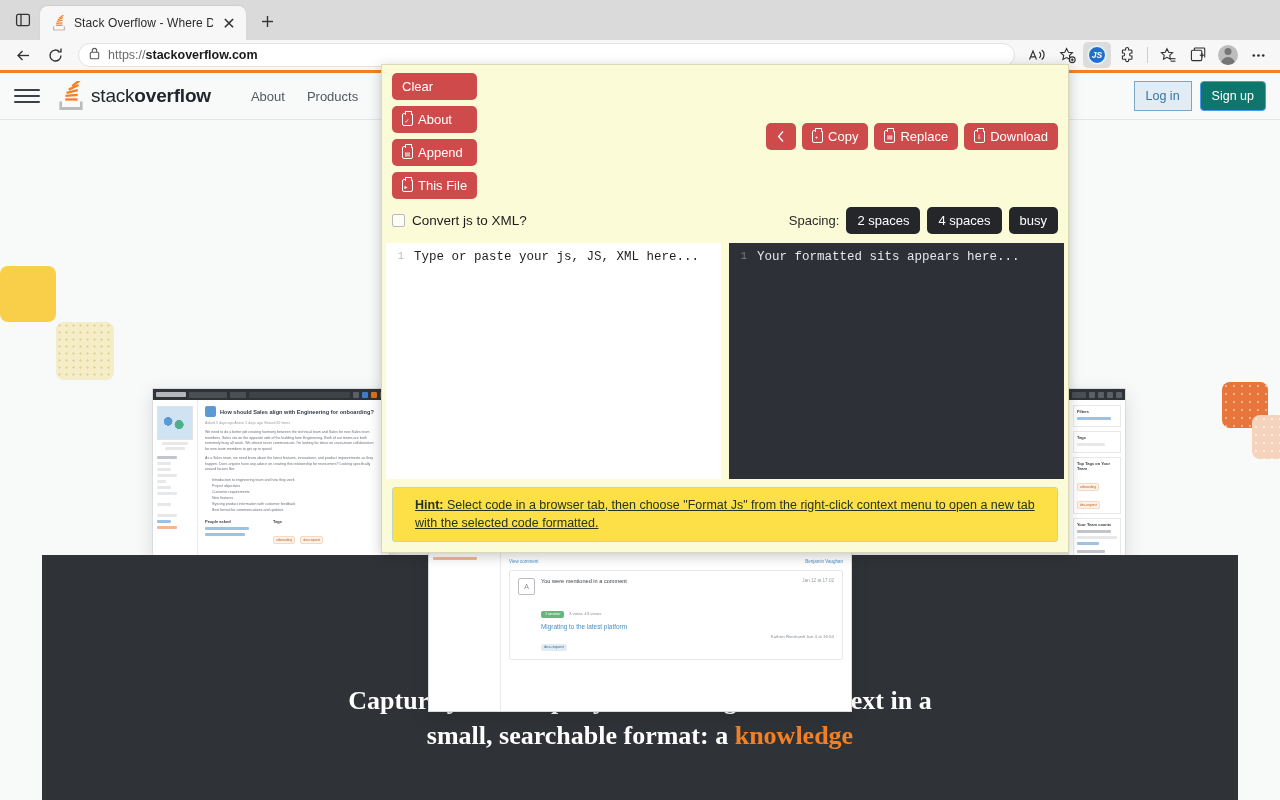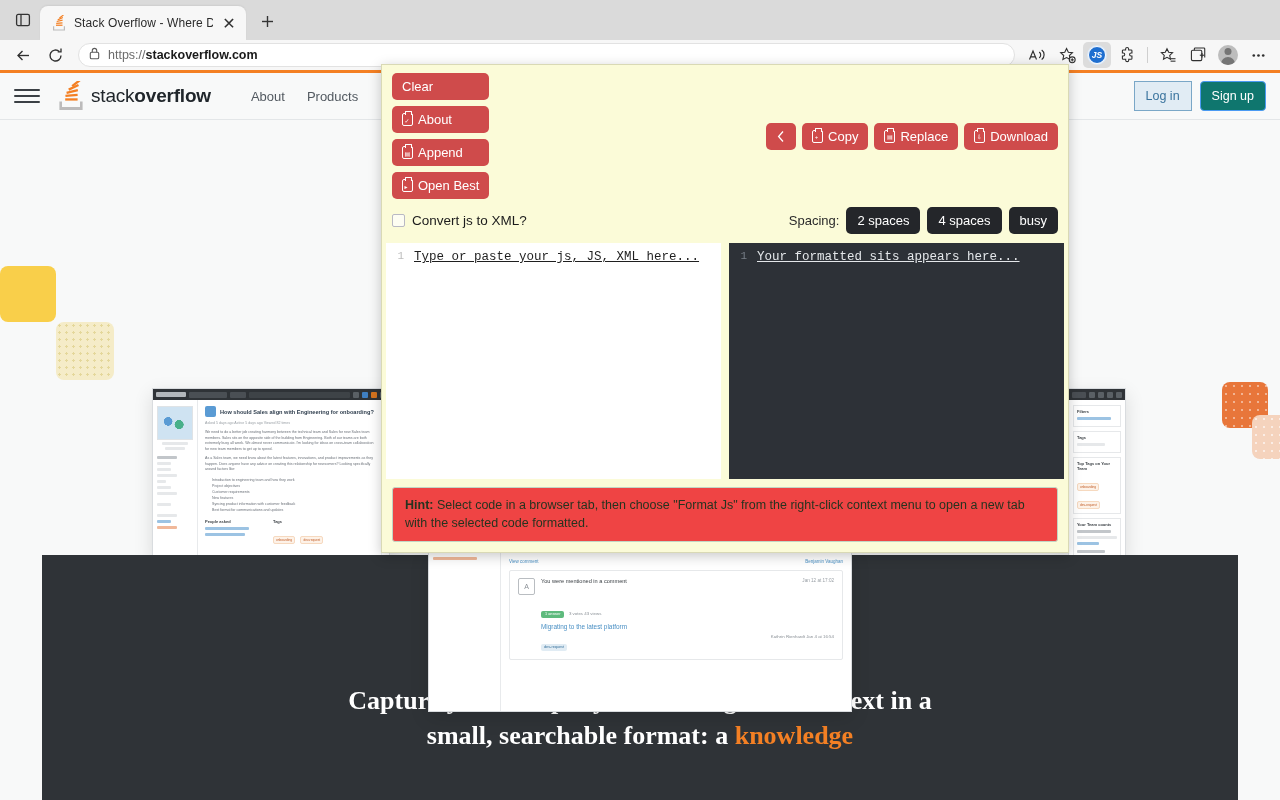--- a/index.html
+++ b/index.html
@@ -313,28 +313,28 @@
     font-size: 12.5px; overflow: hidden;
   }
   .editor.light { background: #ffffff; }
   .editor.dark { background: #2d3137; }
   .gutter {
     width: 22px; text-align: right; padding: 7px 4px 0 0;
     font-size: 11px; color: #bdbdbd; user-select: none; flex: 0 0 22px;
   }
   .editor.dark .gutter { color: #787f88; }
   .code {
-    flex: 1; padding: 7px 6px 0 6px; white-space: pre; overflow: hidden; text-decoration: underline;
+    flex: 1; padding: 7px 6px 0 6px; white-space: pre; overflow: hidden;
   }
   .editor.light .code { color: #1f1f1f; }
   .editor.dark .code { color: #e4e7ea; }
   .hint {
-    margin: 8px 10px 10px 10px; background: #ef4444;
+    margin: 8px 10px 10px 10px; background: #fde047;
     border: 1px solid #c2d5c5; border-radius: 3px;
-    padding: 8px 12px; font-size: 12.5px; color: #26331f; line-height: 1.5;
+    padding: 8px 22px; font-size: 12.5px; color: #26331f; line-height: 1.5; text-decoration: underline;
   }
   .hint b { font-weight: 700; }
 </style>
 </head>
 <body>
 
 <div class="browser">
 
   <div class="tabstrip">
     <div class="tabstrip-btn">
@@ -659,21 +659,21 @@
         <button class="btn-red">
           <span class="mini-ic">
               <i>▤</i>
             </span>
           <span>Append</span>
         </button>
         <button class="btn-red">
           <span class="mini-ic">
               <i>▸</i>
             </span>
-          <span>Open Best</span>
+          <span>This File</span>
         </button>
       </div>
       <div class="right-group">
         <button class="btn-red icononly">
           <svg width="8" height="13" viewBox="0 0 8 13" fill="none" stroke="#fff" stroke-width="1.3">
             <polyline points="6,1.5 1.6,6.5 6,11.5"></polyline>
           </svg>
         </button>
         <button class="btn-red">
           <span class="mini-ic">

